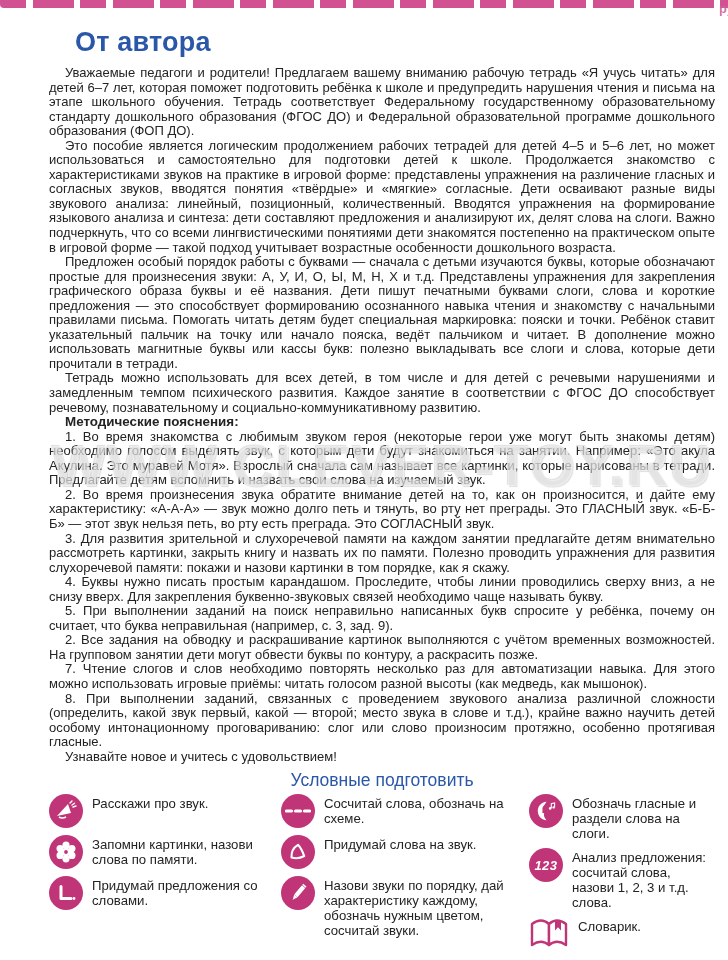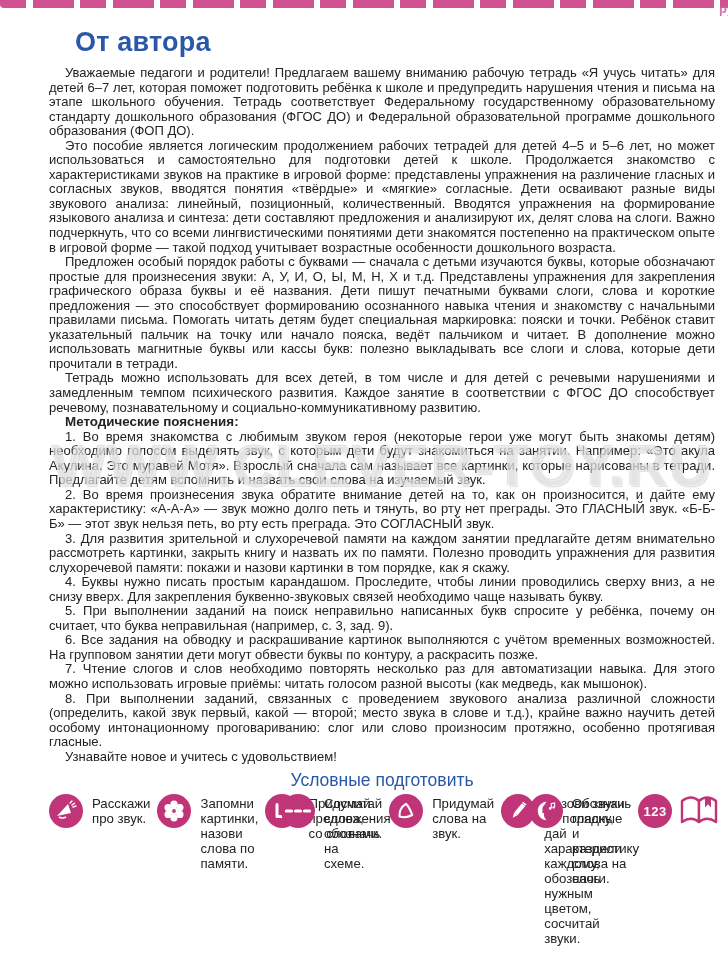--- a/index.html
+++ b/index.html
@@ -33,29 +33,29 @@
   }
   .body-text p.mheading{font-weight:bold;font-size:13.4px;}
   .closing{margin:0;font-size:13px;line-height:15px;text-indent:16px;}
   h2.legend-title{
     margin:6px 0 4px 0;text-align:center;font-size:17.5px;line-height:20px;
     font-weight:normal;color:#2a57a8;
   }
   .legend{
     display:grid;grid-template-columns:226px 242px 1fr;column-gap:6px;align-items:start;
   }
-  .legend-col{display:flex;gap:7px;}
+  .legend-col{display:flex;flex-direction:column;gap:7px;}
   .legend-item{display:flex;gap:9px;align-items:flex-start;}
   .legend-item .txt{font-size:13.2px;line-height:15px;padding-top:2px;}
   .badge{
     flex:0 0 34px;width:34px;height:34px;border-radius:50%;background:#c03478;
     display:flex;align-items:center;justify-content:center;color:#fff;
   }
   .badge svg{display:block;}
-  .badge .num{font-size:13px;font-weight:bold;letter-spacing:.5px;}
+  .badge .num{font-size:13px;font-weight:bold;letter-spacing:.5px;font-style:italic;}
   .badge.plain{background:transparent;border-radius:0;flex-basis:40px;width:40px;height:32px;}
   
   .watermark{
     position:absolute;top:432px;left:8px;width:100%;text-align:center;z-index:3;
     font-size:58px;font-weight:bold;letter-spacing:1px;
     color:rgba(255,255,255,.50);
     text-shadow:1px 1px 1px rgba(150,150,150,.30), -1px -1px 1px rgba(150,150,150,.30);
     pointer-events:none;user-select:none;white-space:nowrap;
   }
 </style>
@@ -74,21 +74,21 @@
       <p>Уважаемые педагоги и родители! Предлагаем вашему вниманию рабочую тетрадь «Я учусь читать» для детей 6–7 лет, которая поможет подготовить ребёнка к школе и предупредить нарушения чтения и письма на этапе школьного обучения. Тетрадь соответствует Федеральному государственному образовательному стандарту дошкольного образования (ФГОС ДО) и Федеральной образовательной программе дошкольного образования (ФОП ДО).</p>
       <p>Это пособие является логическим продолжением рабочих тетрадей для детей 4–5 и 5–6 лет, но может использоваться и самостоятельно для подготовки детей к школе. Продолжается знакомство с характеристиками звуков на практике в игровой форме: представлены упражнения на различение гласных и согласных звуков, вводятся понятия «твёрдые» и «мягкие» согласные. Дети осваивают разные виды звукового анализа: линейный, позиционный, количественный. Вводятся упражнения на формирование языкового анализа и синтеза: дети составляют предложения и анализируют их, делят слова на слоги. Важно подчеркнуть, что со всеми лингвистическими понятиями дети знакомятся постепенно на практическом опыте в игровой форме — такой подход учитывает возрастные особенности дошкольного возраста.</p>
       <p>Предложен особый порядок работы с буквами — сначала с детьми изучаются буквы, которые обозначают простые для произнесения звуки: А, У, И, О, Ы, М, Н, Х и т.д. Представлены упражнения для закрепления графического образа буквы и её названия. Дети пишут печатными буквами слоги, слова и короткие предложения — это способствует формированию осознанного навыка чтения и знакомству с начальными правилами письма. Помогать читать детям будет специальная маркировка: пояски и точки. Ребёнок ставит указательный пальчик на точку или начало пояска, ведёт пальчиком и читает. В дополнение можно использовать магнитные буквы или кассы букв: полезно выкладывать все слоги и слова, которые дети прочитали в тетради.</p>
       <p>Тетрадь можно использовать для всех детей, в том числе и для детей с речевыми нарушениями и замедленным темпом психического развития. Каждое занятие в соответствии с ФГОС ДО способствует речевому, познавательному и социально-коммуникативному развитию.</p>
       <p class="mheading">Методические пояснения:</p>
       <p>1. Во время знакомства с любимым звуком героя (некоторые герои уже могут быть знакомы детям) необходимо голосом выделять звук, с которым дети будут знакомиться на занятии. Например: «Это акула Акулина. Это муравей Мотя». Взрослый сначала сам называет все картинки, которые нарисованы в тетради. Предлагайте детям вспомнить и назвать свои слова на изучаемый звук.</p>
       <p>2. Во время произнесения звука обратите внимание детей на то, как он произносится, и дайте ему характеристику: «А-А-А» — звук можно долго петь и тянуть, во рту нет преграды. Это ГЛАСНЫЙ звук. «Б-Б-Б» — этот звук нельзя петь, во рту есть преграда. Это СОГЛАСНЫЙ звук.</p>
       <p>3. Для развития зрительной и слухоречевой памяти на каждом занятии предлагайте детям внимательно рассмотреть картинки, закрыть книгу и назвать их по памяти. Полезно проводить упражнения для развития слухоречевой памяти: покажи и назови картинки в том порядке, как я скажу.</p>
       <p>4. Буквы нужно писать простым карандашом. Проследите, чтобы линии проводились сверху вниз, а не снизу вверх. Для закрепления буквенно-звуковых связей необходимо чаще называть букву.</p>
       <p>5. При выполнении заданий на поиск неправильно написанных букв спросите у ребёнка, почему он считает, что буква неправильная (например, с. 3, зад. 9).</p>
-      <p>6. Все задания на обводку и раскрашивание картинок выполняются с учётом временных возможностей. На групповом занятии дети могут обвести буквы по контуру, а раскрасить позже.</p>
+      <p>2. Все задания на обводку и раскрашивание картинок выполняются с учётом временных возможностей. На групповом занятии дети могут обвести буквы по контуру, а раскрасить позже.</p>
       <p>7. Чтение слогов и слов необходимо повторять несколько раз для автоматизации навыка. Для этого можно использовать игровые приёмы: читать голосом разной высоты (как медведь, как мышонок).</p>
       <p>8. При выполнении заданий, связанных с проведением звукового анализа различной сложности (определить, какой звук первый, какой — второй; место звука в слове и т.д.), крайне важно научить детей особому интонационному проговариванию: слог или слово произносим протяжно, особенно протягивая гласные.</p>
       <p class="closing">Узнавайте новое и учитесь с удовольствием!</p>
     </div>
 
     <h2 class="legend-title">Условные подготовить</h2>
 
     <div class="legend">
 
       <div class="legend-col">
@@ -174,20 +174,21 @@
               <path d="M17.3 9 L17.3 4.8 L20.6 4 L20.6 8.2" stroke="#fff" stroke-width="1.1" fill="none"></path>
               <circle cx="19.6" cy="8.4" r="1.2" fill="#fff"></circle>
             </svg>
           </span>
           <span class="txt">Обозначь гласные и раздели слова на слоги.</span>
         </div>
         <div class="legend-item">
           <span class="badge">
             <span class="num">123</span>
           </span>
+          <span class="txt">Анализ предложения: сосчитай слова, назови 1, 2, 3 и т.д. слова.</span>
         </div>
         <div class="legend-item">
           <span class="badge plain">
             <svg width="40" height="32" viewBox="0 0 40 32">
               <g stroke="#c03478" stroke-width="2.4" fill="#fff" stroke-linejoin="round">
                 <path d="M3 7 C9 2.6 15 2.6 20 7 V28 C15 23.8 9 23.8 3 28 Z"></path>
                 <path d="M37 7 C31 2.6 25 2.6 20 7 V28 C25 23.8 31 23.8 37 28 Z"></path>
               </g>
               <path d="M26 3.4 h6 v10 l-3 -3.2 -3 3.2 Z" fill="#c03478"></path>
             </svg>

